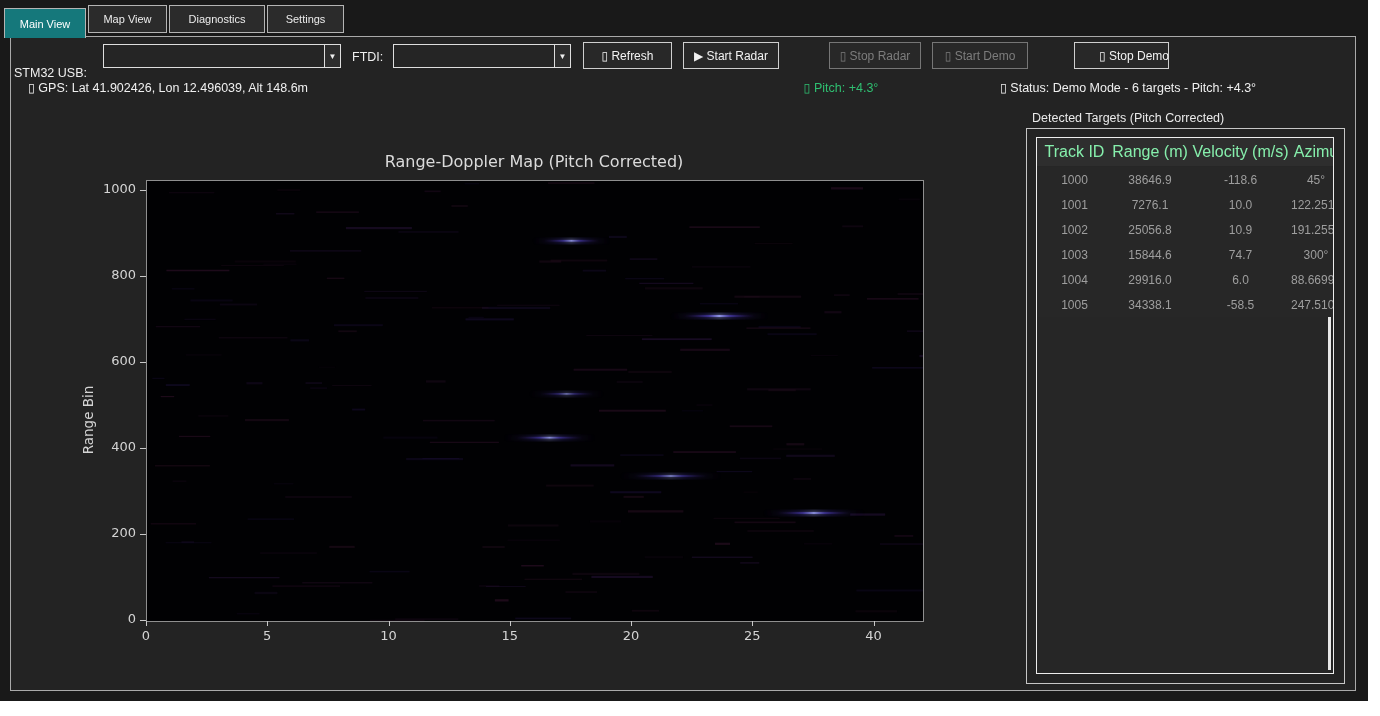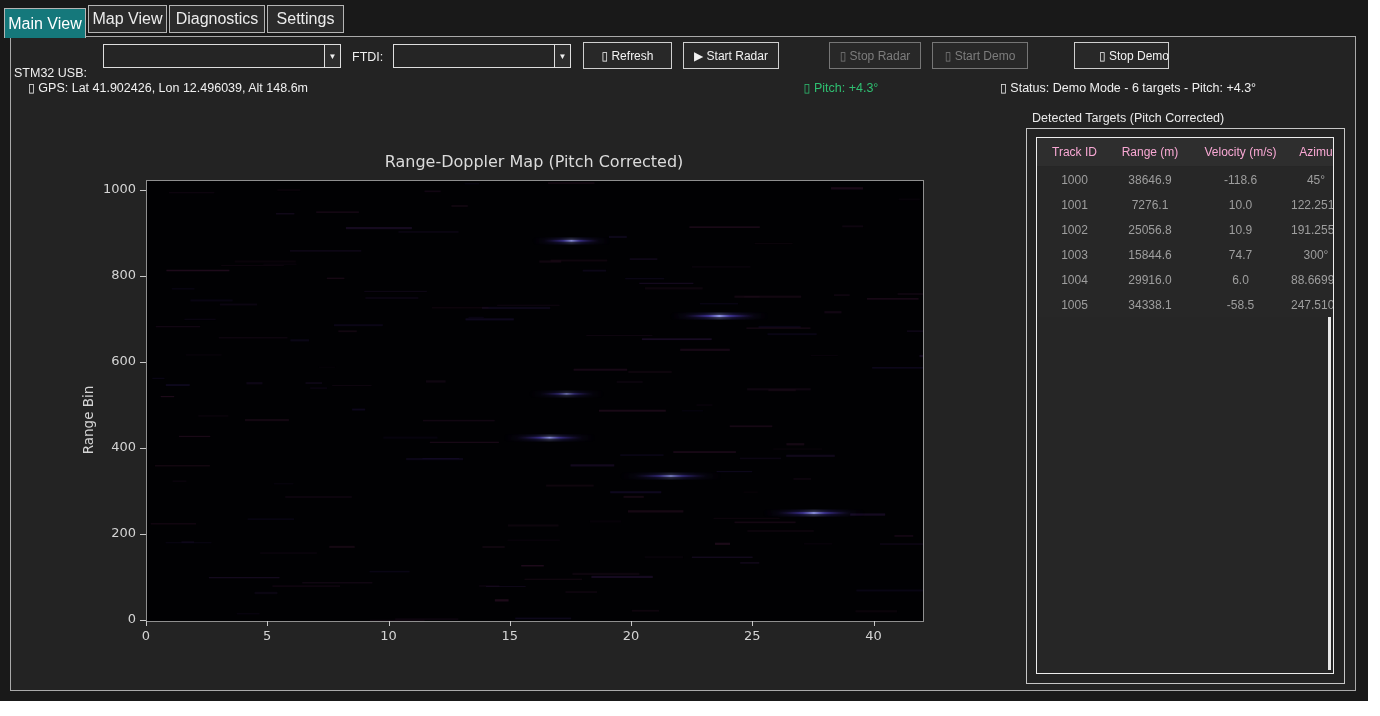--- a/index.html
+++ b/index.html
@@ -1,21 +1,21 @@
 <!DOCTYPE html>
 <html><head>
 <meta charset="utf-8">
 <style>
   html,body{margin:0;padding:0;background:#ffffff;}
   body{font-family:"Liberation Sans",sans-serif;width:1380px;height:716px;position:relative;}
   .window{position:absolute;left:0;top:0;width:1368px;height:701px;background:#191919;overflow:hidden;}
 
   
   .tab{position:absolute;top:5px;height:28px;box-sizing:border-box;border:1px solid #b4b4b4;
-       background:#2b2b2b;color:#ececec;font-size:16px;display:flex;align-items:center;
+       background:#2b2b2b;color:#ececec;font-size:11px;display:flex;align-items:center;
        justify-content:center;z-index:2;cursor:default;}
   .tab.active{background:#15787b;color:#ffffff;top:8px;height:30px;border-bottom:none;z-index:4;}
 
   
   .content-frame{position:absolute;left:10px;top:36px;width:1344px;height:653px;
        border:1px solid #a9a9a9;background:#232323;z-index:1;}
 
   .tool-label{position:absolute;color:#f0f0f0;font-size:12.5px;white-space:nowrap;}
   .combo{position:absolute;height:24px;background:#252525;border:1px solid #dedede;box-sizing:border-box;}
   .combo-value{position:absolute;left:4px;top:3px;right:18px;bottom:3px;color:#e8e8e8;font-size:12px;overflow:hidden;}
@@ -36,21 +36,21 @@
   .tick-mark{position:absolute;background:#c9c9c9;}
   .axis-label{position:absolute;color:#d4d4d4;font-family:"DejaVu Sans",sans-serif;font-size:13.5px;text-align:center;}
   .ylabel-rot{transform:rotate(-90deg);}
 
   
   .panel-title{position:absolute;left:1021px;top:74px;font-size:12.5px;color:#eaeaea;white-space:nowrap;}
   .groupbox{position:absolute;left:1015px;top:91px;width:319px;height:556px;border:1px solid #c6c6c6;box-sizing:border-box;}
   .tablebox{position:absolute;left:1025px;top:100px;width:298px;height:537px;border:1px solid #ededed;
        background:#262626;box-sizing:border-box;overflow:hidden;}
   .thead{position:absolute;left:0;top:0;height:28px;width:360px;display:flex;background:#2e2e2e;}
-  .th{font-size:12px;color:#f9a8d4;display:flex;align-items:center;justify-content:center;
+  .th{font-size:16px;color:#86efac;display:flex;align-items:center;justify-content:center;
       flex:none;white-space:nowrap;overflow:visible;}
   .trow{position:absolute;display:flex;height:25px;width:360px;background:#272727;}
   .td{font-size:12px;color:#9e9e9e;display:flex;align-items:center;justify-content:center;
       flex:none;white-space:nowrap;overflow:visible;}
   .vscroll{position:absolute;right:2px;top:170px;width:3px;height:362px;background:#e8e8e8;}
 </style>
 </head>
 <body>
 
 <div class="window">

